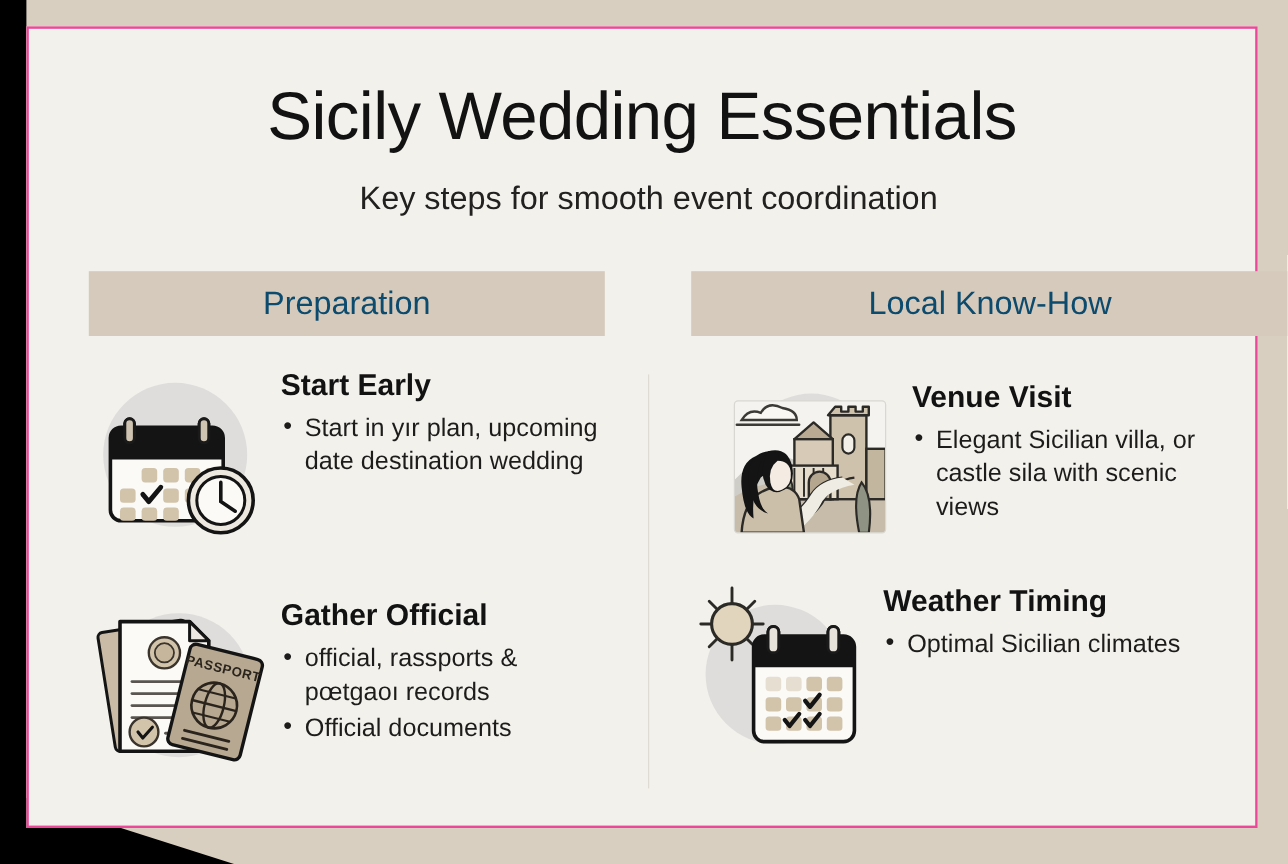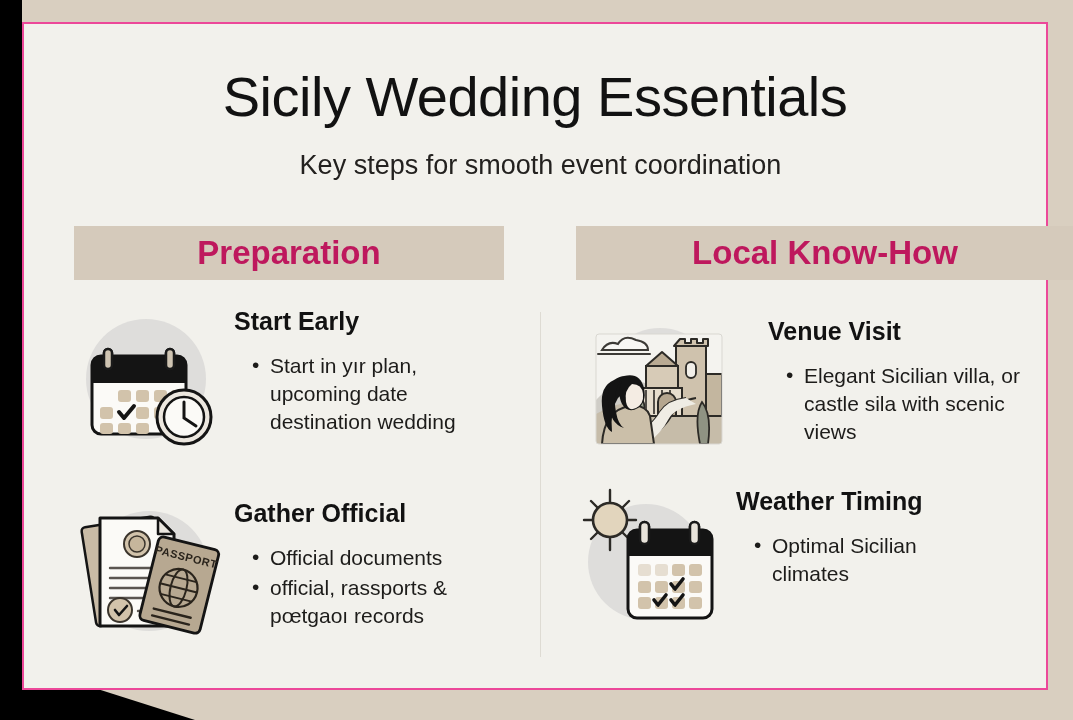--- a/index.html
+++ b/index.html
@@ -75,23 +75,23 @@
   
   .banner {
     position: absolute;
     height: 54px;
     background: #d5cabb;
     display: flex;
     align-items: center;
     justify-content: center;
   }
   .banner-label {
-    font-size: 33px;
-    font-weight: 700;
-    color: #be185d;
+    font-size: 27px;
+    font-weight: 400;
+    color: #0c4a6e;
     white-space: nowrap;
   }
   #banner-left  { left: 50px;  top: 202px; width: 430px; }
   #banner-right { left: 552px; top: 202px; width: 498px; }
 
   
   .divider {
     position: absolute;
     left: 516px;
     top: 288px;
@@ -120,21 +120,21 @@
   }
   .item-title {
     font-size: 25px;
     font-weight: bold;
     color: #121212;
     margin-bottom: 7px;
     line-height: 1.1;
   }
   .bullets {
     list-style: none;
-    margin: 16px;
+    margin: 0;
     padding: 0;
   }
   .bullets li {
     position: relative;
     padding-left: 20px;
     font-size: 21px;
     line-height: 1.34;
     color: #1d1c1a;
     margin-bottom: 2px;
   }
@@ -142,21 +142,21 @@
     content: "\2022";
     position: absolute;
     left: 2px;
     top: -1px;
     font-size: 21px;
     color: #1d1c1a;
   }
 
   #item-start-early      { left: 50px;  top: 280px; }
   #item-gather-documents { left: 50px;  top: 472px; }
-  #item-venue-visit      { left: 560px; top: 290px; gap: 24px; }
+  #item-venue-visit      { left: 576px; top: 290px; }
   #item-weather-timing   { left: 552px; top: 460px; }
 
   #item-venue-visit .item-text,
   #item-weather-timing .item-text { width: 268px; }
 </style>
 </head>
 <body>
 
 <div id="poster">
 
@@ -245,22 +245,22 @@
             <line x1="89" y1="82" x2="121" y2="82" stroke="#2a241c" stroke-width="1.8"></line>
             <line x1="89" y1="102" x2="121" y2="102" stroke="#2a241c" stroke-width="1.8"></line>
             <line x1="86" y1="118" x2="124" y2="118" stroke="#2a241c" stroke-width="2.4" stroke-linecap="round"></line>
             <line x1="86" y1="125" x2="124" y2="125" stroke="#2a241c" stroke-width="2.4" stroke-linecap="round"></line>
           </g>
         </svg>
       </div>
       <div class="item-text">
         <div class="item-title">Gather Official</div>
         <ul class="bullets">
+          <li>official, rassports &amp; pœtgaoı records</li>
           <li>Official documents</li>
-          <li>official, rassports &amp; pœtgaoı records</li>
         </ul>
       </div>
     </div>
 
     <div class="item" id="item-venue-visit">
       <div class="icon-wrap">
         <svg width="150" height="150" viewBox="0 0 150 150">
           <defs>
             <clipPath id="scene-clip">
                 <rect x="12" y="20" width="126" height="110" rx="3"></rect>

